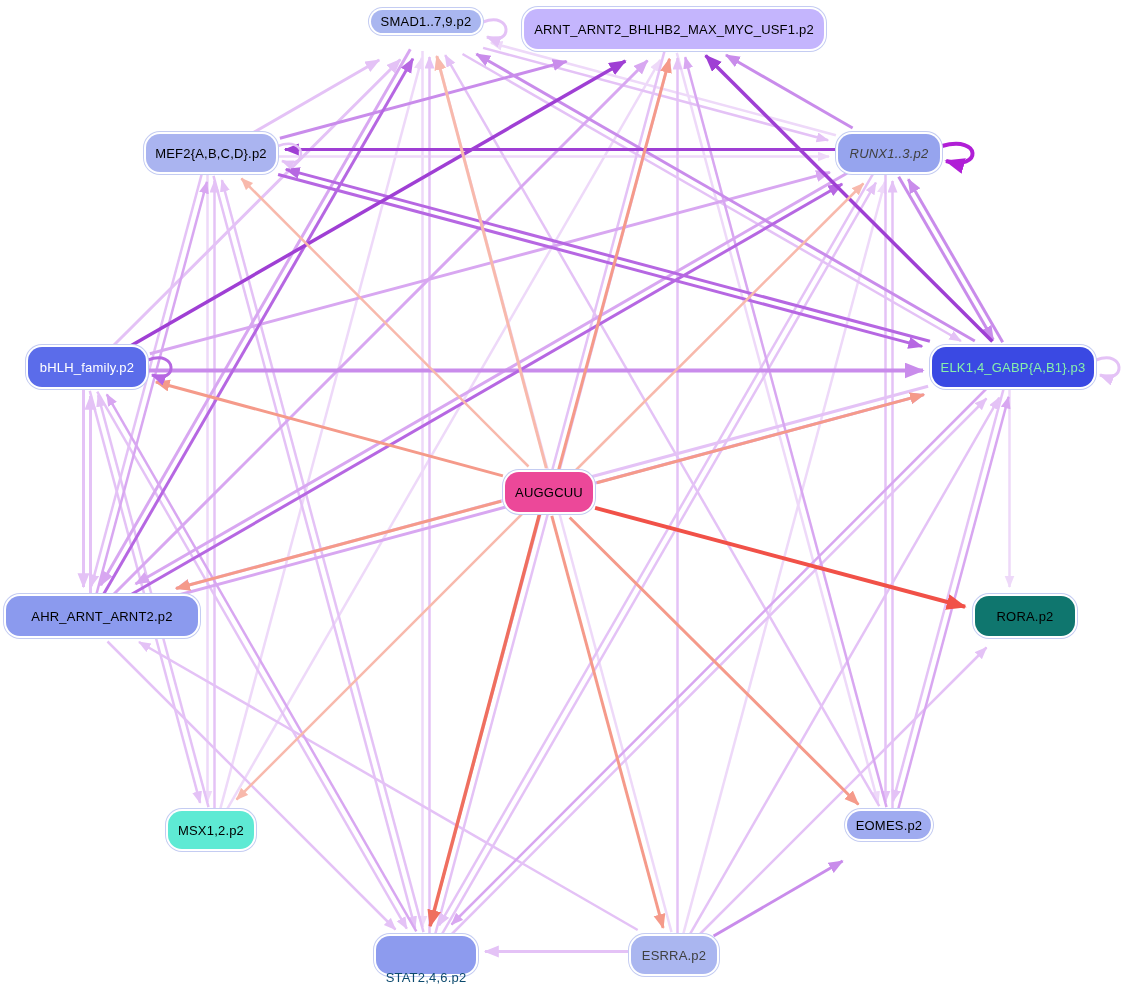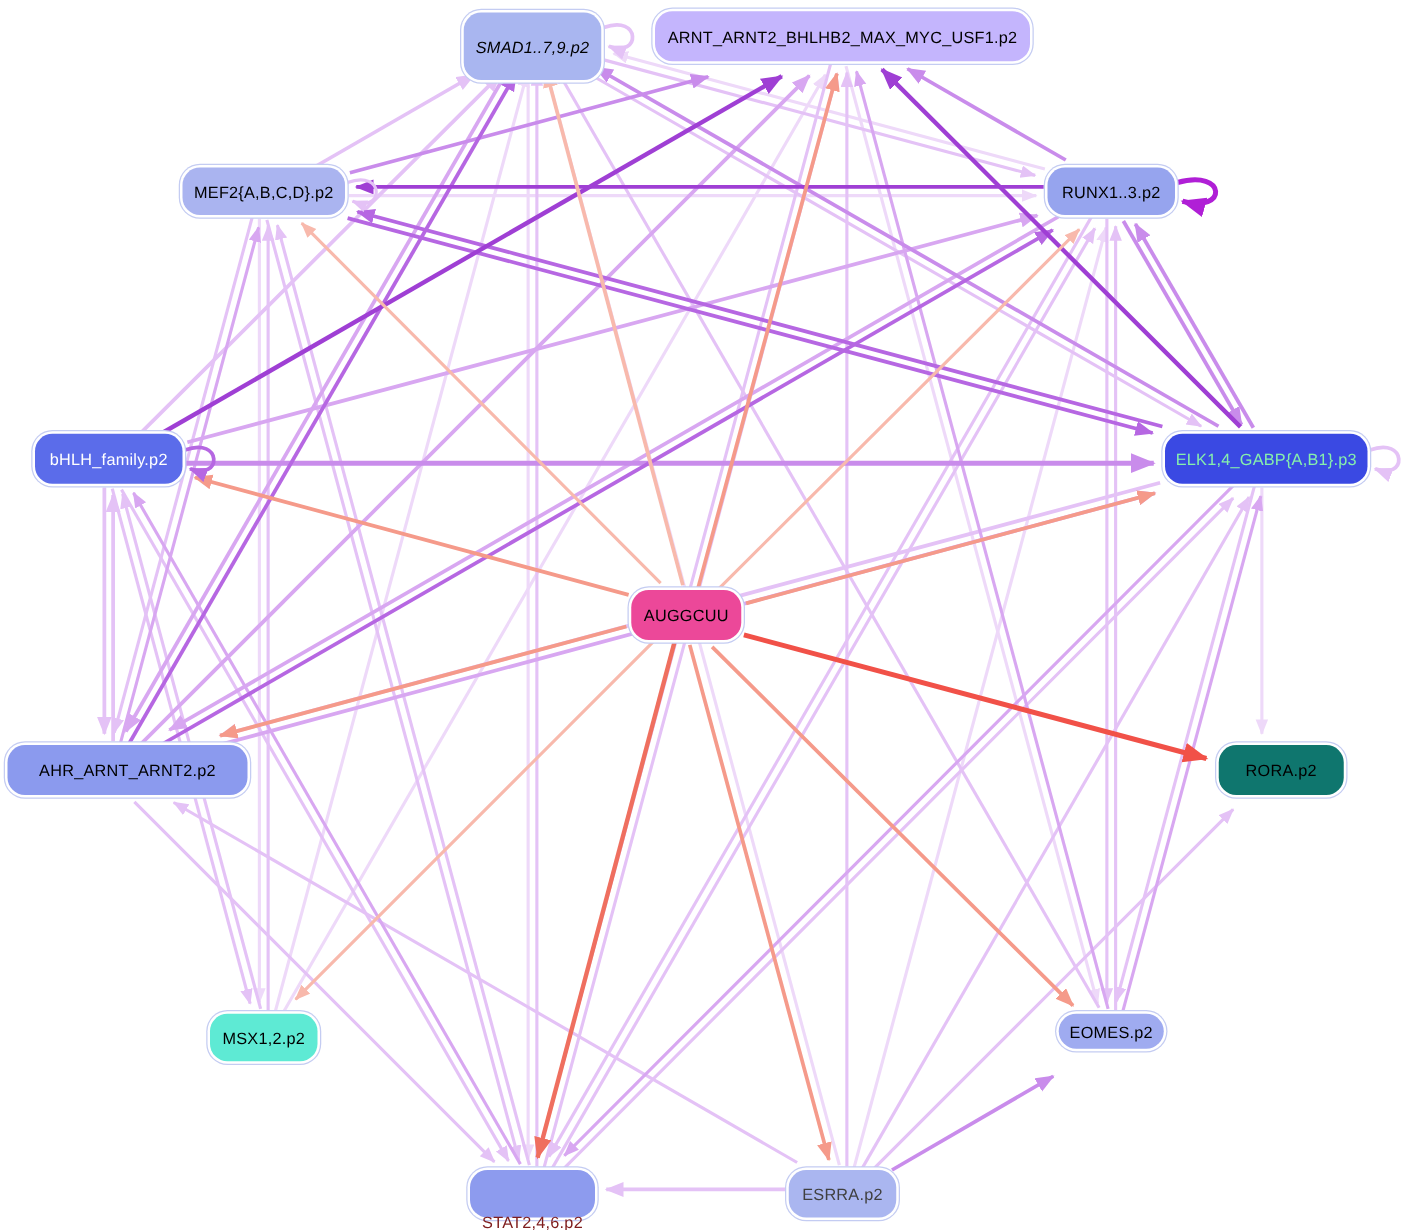--- a/index.html
+++ b/index.html
@@ -156,31 +156,31 @@
       <line x1="539.5" y1="514.1" x2="430.1" y2="926.1" stroke="#ef6f5f" stroke-width="3.5" marker-end="url(#arrow-sdark)"></line>
       <line x1="595.1" y1="507.9" x2="965.1" y2="606.8" stroke="#f15148" stroke-width="4" marker-end="url(#arrow-sred)"></line>
       <path d="M 483 22 C 513 11 513 47 487 37" fill="none" stroke="#e4c2f6" stroke-width="3" marker-end="url(#arrow-light)"></path>
       <path d="M 278 146 C 308 135 308 171 282 161" fill="none" stroke="#e4c2f6" stroke-width="2.5" marker-end="url(#arrow-light)"></path>
       <path d="M 942 146 C 982 135 982 171 946 161" fill="none" stroke="#b01fd6" stroke-width="4" marker-end="url(#arrow-loopdark)"></path>
       <path d="M 148 360 C 178 349 178 385 152 375" fill="none" stroke="#b667e2" stroke-width="3" marker-end="url(#arrow-mdark)"></path>
       <path d="M 1096 360 C 1126 349 1126 385 1100 375" fill="none" stroke="#e4c2f6" stroke-width="3" marker-end="url(#arrow-light)"></path>
       <path d="M 170 609 C 200 598 200 634 174 624" fill="none" stroke="#eed9f9" stroke-width="3" marker-end="url(#arrow-xlight)"></path>
     </svg>
 
-<div class="node" style="left: 371px; top: 10px; width: 110px; height: 54px; background: rgb(169, 182, 240); font-style: italic;">
+<div class="node" style="left: 371px; top: 10px; width: 110px; height: 23px; background: rgb(169, 182, 240);">
       <span class="node-label" style="color: rgb(0, 0, 0);">SMAD1..7,9.p2</span>
     </div>
     <div class="node" style="left: 524px; top: 9px; width: 300px; height: 40px; background: #c4b5fd;">
       <span class="node-label" style="color: rgb(0, 0, 0);">ARNT_ARNT2_BHLHB2_MAX_MYC_USF1.p2</span>
     </div>
     <div class="node" style="left: 146px; top: 134px; width: 130px; height: 38px; background: rgb(170, 180, 240);">
       <span class="node-label" style="color: rgb(0, 0, 0);">MEF2{A,B,C,D}.p2</span>
     </div>
     <div class="node" style="left: 838px; top: 134px; width: 102px; height: 38px; background: rgb(150, 164, 238);">
-      <span class="node-label" style="color: #000000;">RUNX1..3.p2</span>
+      <span class="node-label" style="color: #404040; font-style: italic;">RUNX1..3.p2</span>
     </div>
     <div class="node" style="left: 28px; top: 347px; width: 118px; height: 40px; background: rgb(91, 108, 234);">
       <span class="node-label" style="color: rgb(255, 255, 255);">bHLH_family.p2</span>
     </div>
     <div class="node" style="left: 932px; top: 347px; width: 162px; height: 40px; background: rgb(58, 73, 227);">
       <span class="node-label" style="color: #86efac;">ELK1,4_GABP{A,B1}.p3</span>
     </div>
     <div class="node" style="left: 505px; top: 472px; width: 88px; height: 40px; background: #ec4899;">
       <span class="node-label" style="color: rgb(0, 0, 0);">AUGGCUU</span>
     </div>
@@ -190,18 +190,18 @@
     <div class="node" style="left: 975px; top: 596px; width: 100px; height: 40px; background: #0f766e;">
       <span class="node-label" style="color: rgb(0, 0, 0);">RORA.p2</span>
     </div>
     <div class="node" style="left: 168px; top: 811px; width: 86px; height: 38px; background: #5eead4;">
       <span class="node-label" style="color: rgb(0, 0, 0);">MSX1,2.p2</span>
     </div>
     <div class="node" style="left: 847px; top: 811px; width: 84px; height: 28px; background: rgb(159, 171, 240);">
       <span class="node-label" style="color: rgb(0, 0, 0);">EOMES.p2</span>
     </div>
     <div class="node" style="left: 376px; top: 936px; width: 100px; height: 38px; background: rgb(141, 155, 238);">
-      <span class="node-label" style="color: #7f1d1d; margin-top: 44px;">STAT2,4,6.p2</span>
+      <span class="node-label" style="color: #0c4a6e; margin-top: 44px;">STAT2,4,6.p2</span>
     </div>
     <div class="node" style="left: 631px; top: 936px; width: 86px; height: 38px; background: rgb(170, 182, 240);">
       <span class="node-label" style="color: #404040;">ESRRA.p2</span>
     </div>
   </div>
 
 </body></html>

